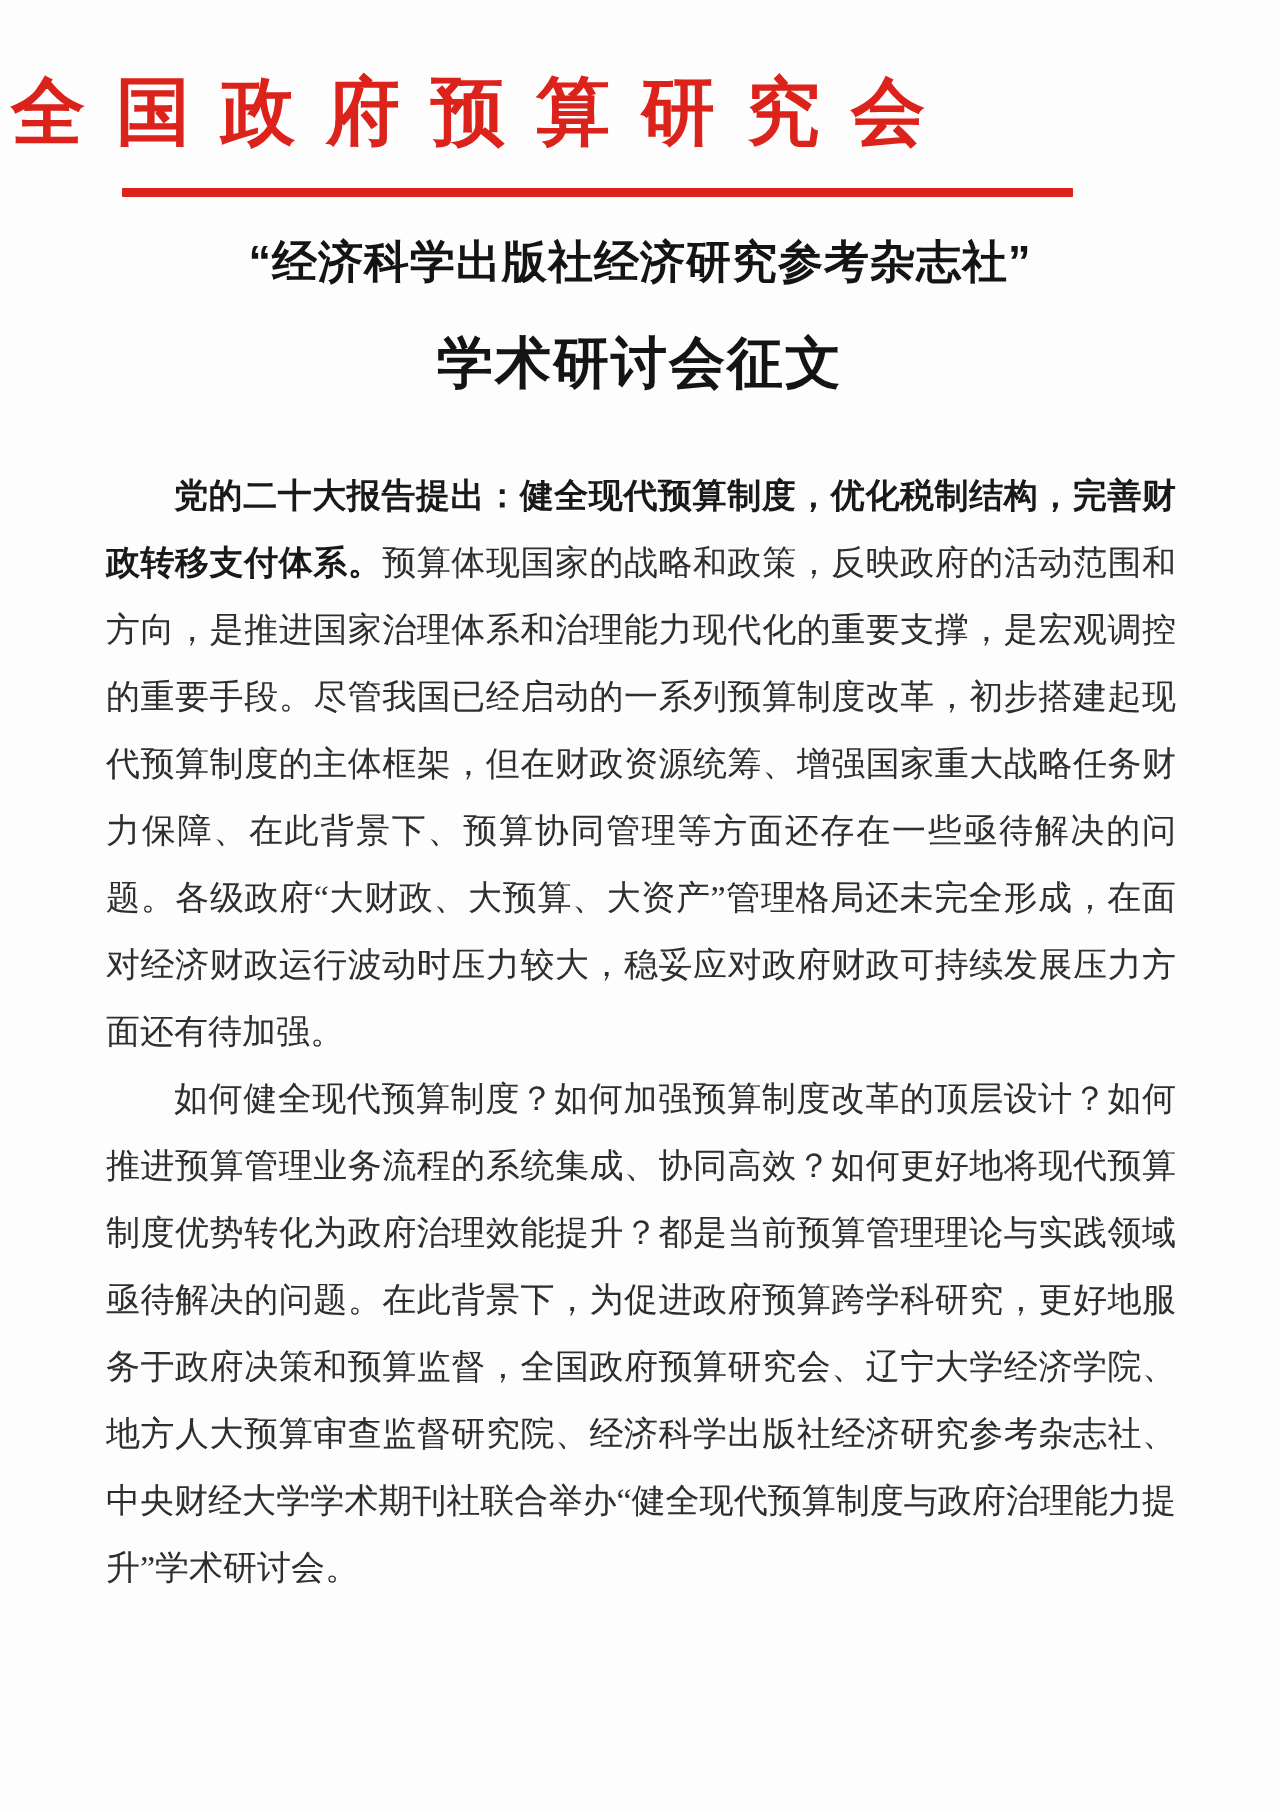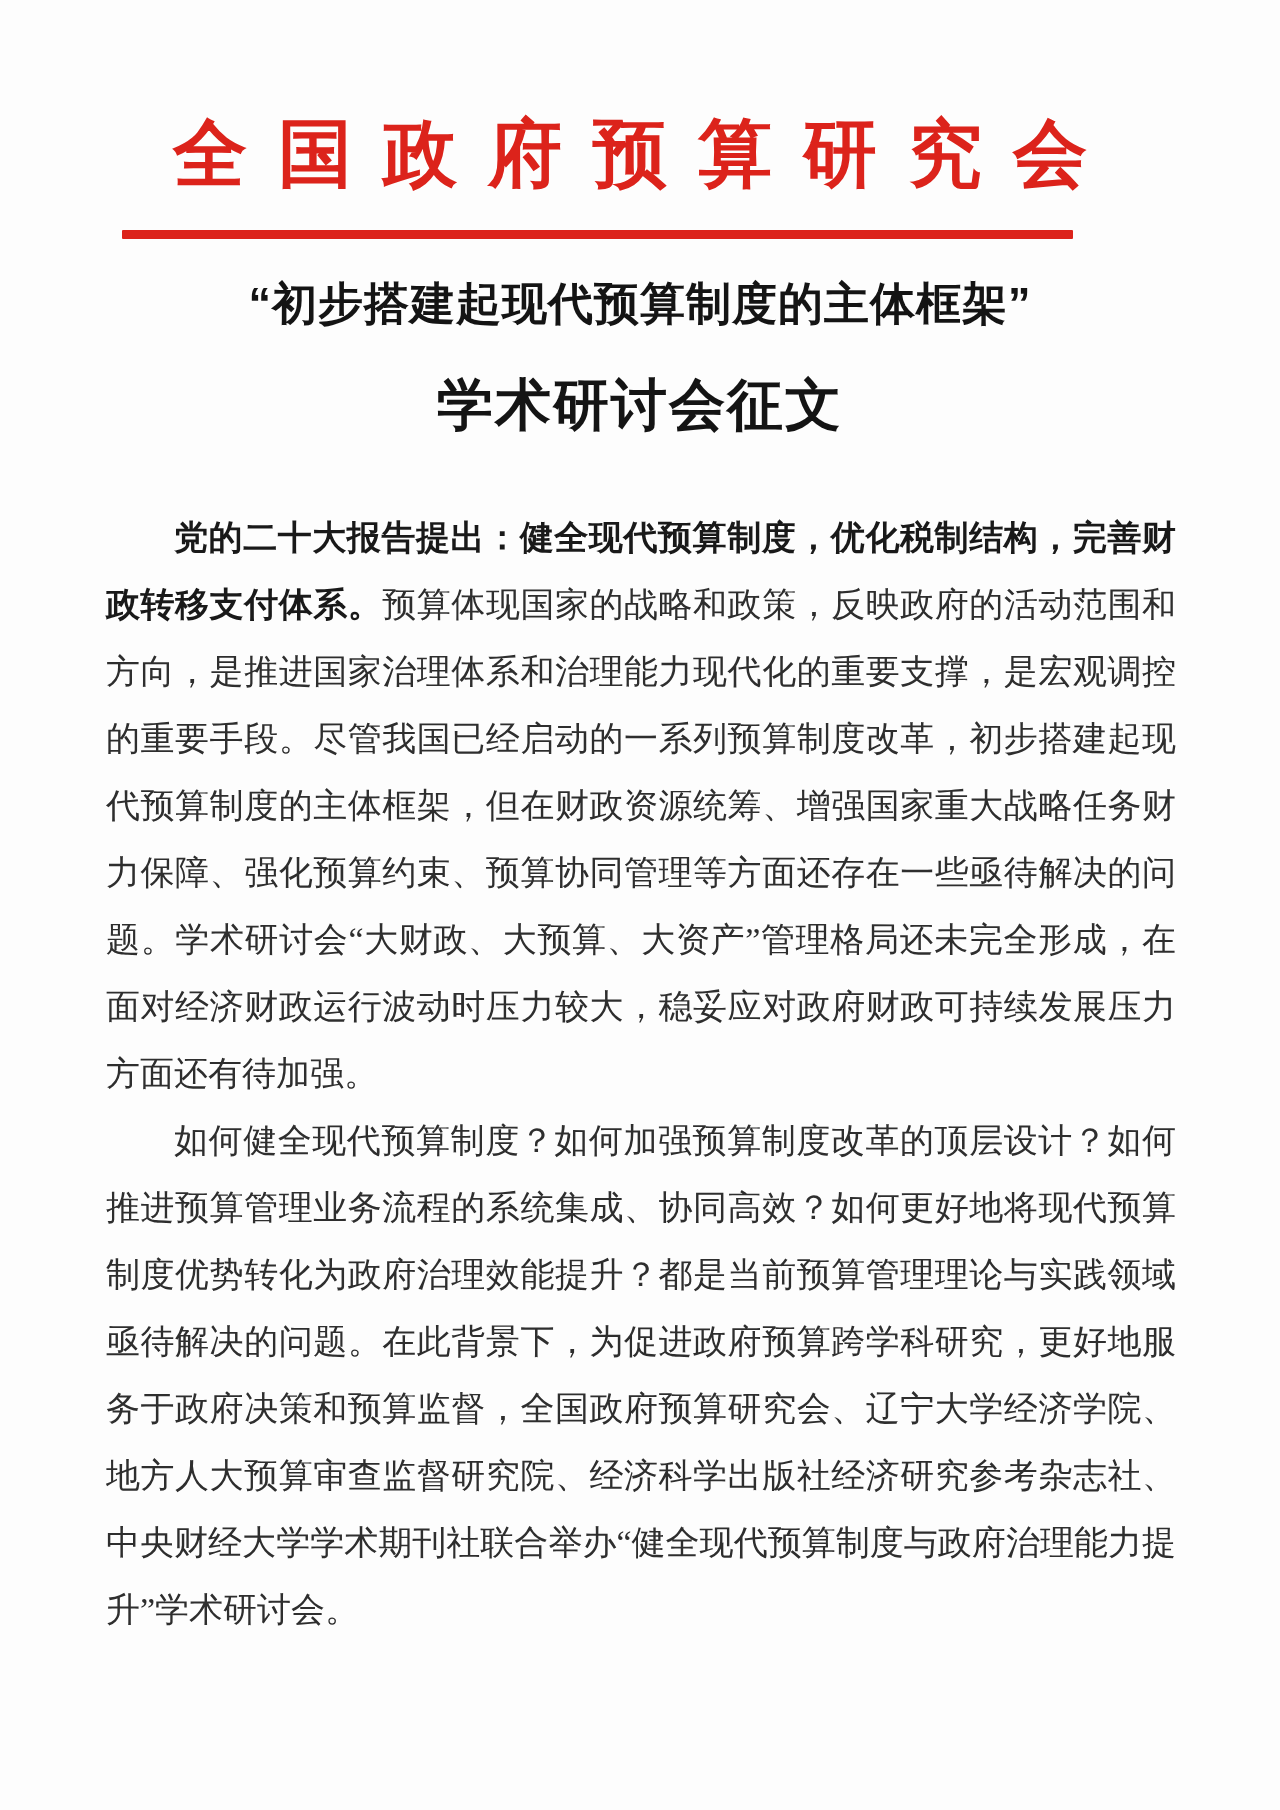--- a/index.html
+++ b/index.html
@@ -14,22 +14,21 @@
     color:var(--ink);
   }
   .page{
     position:relative;
     width:1280px;height:1810px;
     background:#fdfdfd;
     overflow:hidden;
   }
   
   .org-name{
-    margin-top:116px;
-    text-align:center;
+    margin-top:74px;
     font-family:"DejaVu Serif","Liberation Serif",serif;
     font-weight:700;
     font-size:74px;
     line-height:74px;
     letter-spacing:31px;
     white-space:nowrap;
     color:var(--red);
     padding-left:11px;
   }
   .rule{
@@ -87,26 +86,26 @@
 </style>
 </head>
 <body>
 
 <div class="page">
 
   <div class="org-name">全国政府预算研究会</div>
 
   <div class="rule"></div>
 
-  <h1 class="title1">“初步搭建起现代预算制度的主体框架”</h1>
+  <h1 class="title1">“经济科学出版社经济研究参考杂志社”</h1>
 
   <h2 class="title2">学术研讨会征文</h2>
 
   <div class="body-text kai">
 
 
 
-    <p class="para indent"><span class="bold-lead">党的二十大报告提出：健全现代预算制度，优化税制结构，完善财政转移支付体系。</span><span class="kai">预算体现国家的战略和政策，反映政府的活动范围和方向，是推进国家治理体系和治理能力现代化的重要支撑，是宏观调控的重要手段。尽管我国已经启动的一系列预算制度改革，初步搭建起现代预算制度的主体框架，但在财政资源统筹、增强国家重大战略任务财力保障、强化预算约束、预算协同管理等方面还存在一些亟待解决的问题。学术研讨会“大财政、大预算、大资产”管理格局还未完全形成，在面对经济财政运行波动时压力较大，稳妥应对政府财政可持续发展压力方面还有待加强。</span></p>
+    <p class="para indent"><span class="bold-lead">党的二十大报告提出：健全现代预算制度，优化税制结构，完善财政转移支付体系。</span><span class="kai">预算体现国家的战略和政策，反映政府的活动范围和方向，是推进国家治理体系和治理能力现代化的重要支撑，是宏观调控的重要手段。尽管我国已经启动的一系列预算制度改革，初步搭建起现代预算制度的主体框架，但在财政资源统筹、增强国家重大战略任务财力保障、在此背景下、预算协同管理等方面还存在一些亟待解决的问题。各级政府“大财政、大预算、大资产”管理格局还未完全形成，在面对经济财政运行波动时压力较大，稳妥应对政府财政可持续发展压力方面还有待加强。</span></p>
 
     <p class="para indent kai">如何健全现代预算制度？如何加强预算制度改革的顶层设计？如何推进预算管理业务流程的系统集成、协同高效？如何更好地将现代预算制度优势转化为政府治理效能提升？都是当前预算管理理论与实践领域亟待解决的问题。在此背景下，为促进政府预算跨学科研究，更好地服务于政府决策和预算监督，全国政府预算研究会、辽宁大学经济学院、地方人大预算审查监督研究院、经济科学出版社经济研究参考杂志社、中央财经大学学术期刊社联合举办“健全现代预算制度与政府治理能力提升”学术研讨会。</p>
 
   </div>
 </div>
 
 </body></html>

